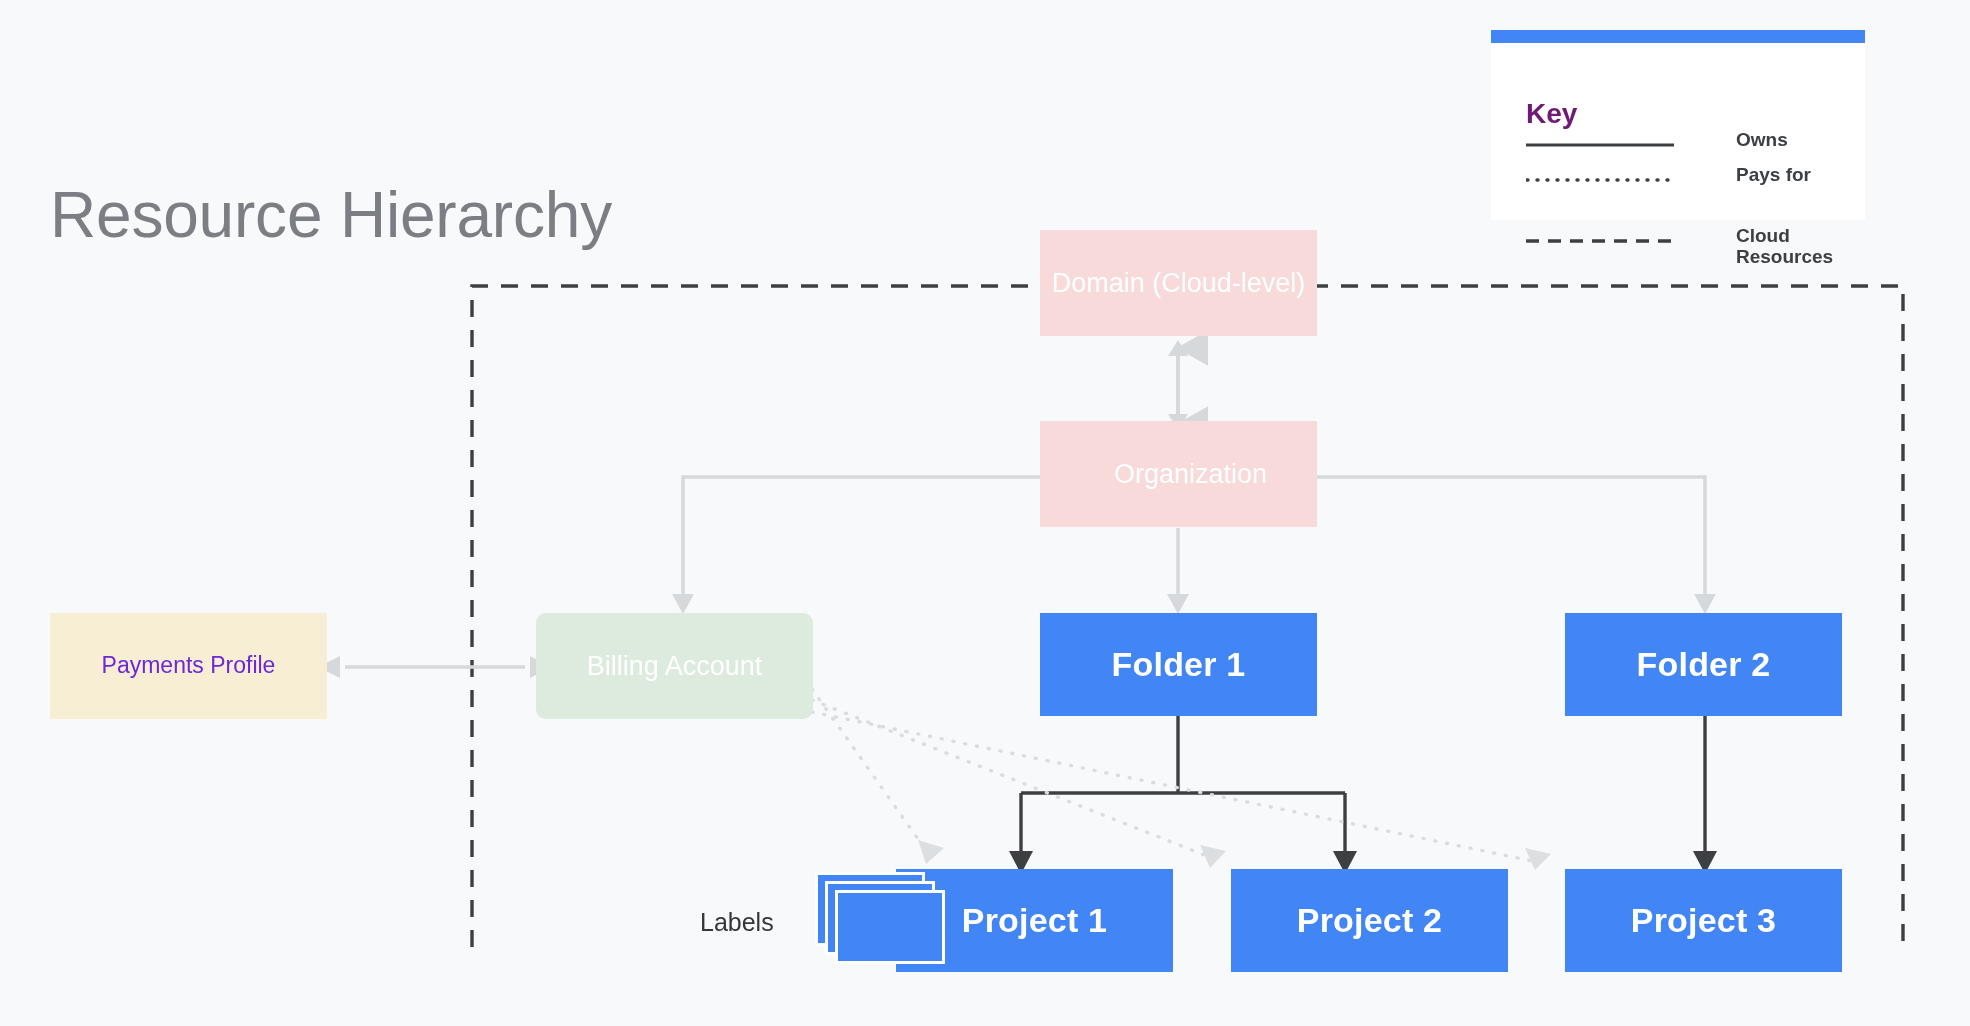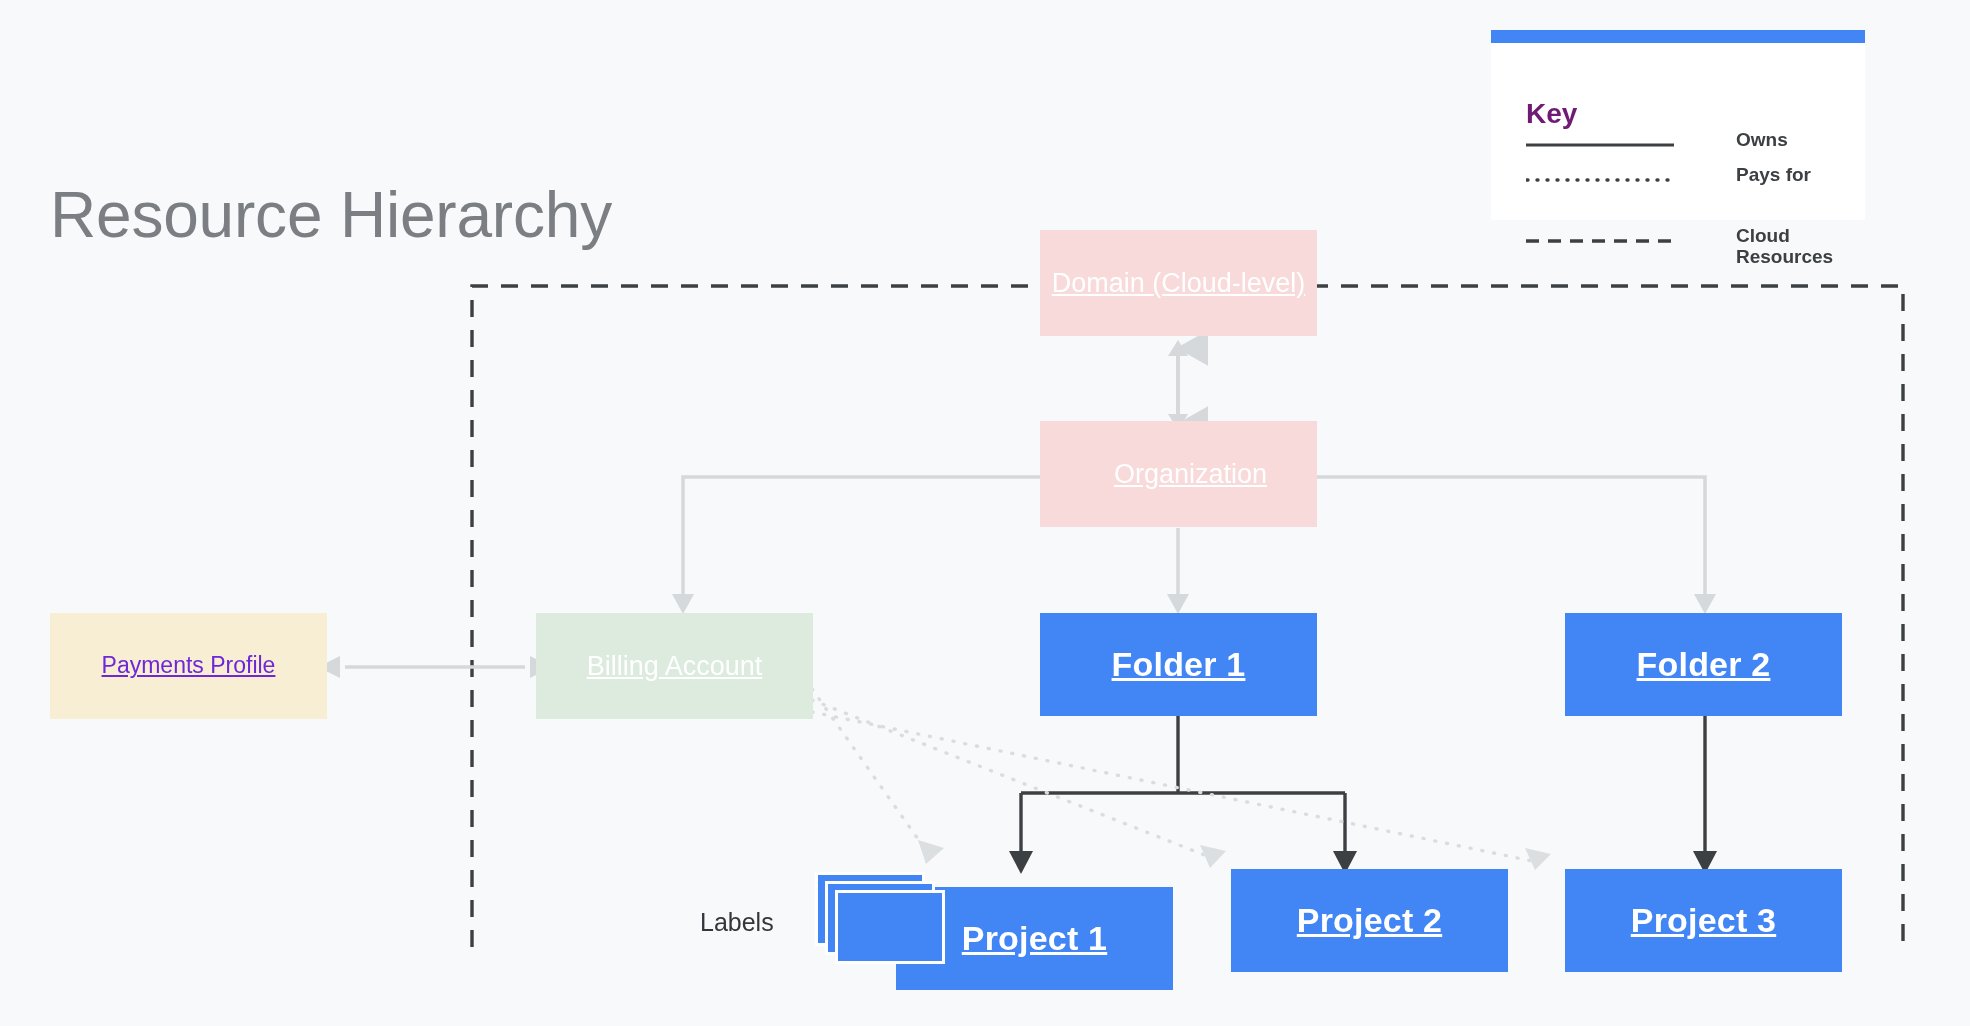--- a/index.html
+++ b/index.html
@@ -20,21 +20,21 @@
     font-size: 64px; font-weight: 400; color: #7b7f83;
     letter-spacing: -0.2px; white-space: nowrap;
   }
 
   
   .node {
     position: absolute;
     display: flex; align-items: center; justify-content: center;
     text-align: center; line-height: 1.2;
   }
-  .node-label { pointer-events: none; text-decoration: underline; }
+  .node-label { pointer-events: none; }
 
   .n-domain, .n-org {
     background: #f8dada;
   }
   .n-domain .node-label, .n-org .node-label {
     color: #ffffff; font-size: 27px; font-weight: 400;
   }
   .n-payments { background: #f8eed3; }
   .n-payments .node-label { color: #6d28d9; font-size: 23px; font-weight: 400; }
   .n-billing { background: #dcebdd; }
@@ -170,33 +170,33 @@
   </div>
 
   <div class="node n-org" style="left:1040px; top:421px; width:277px; height:106px;padding-left:24px;">
     <span class="node-label">Organization</span>
   </div>
 
   <div class="node n-payments" style="left:50px; top:613px; width:277px; height:106px;">
     <span class="node-label">Payments Profile</span>
   </div>
 
-  <div class="node n-billing" style="left:536px; top:613px; width:277px; height:106px;">
+  <div class="node n-billing" style="left:536px; top:613px; width:277px; height:106px;border-radius:10px;">
     <span class="node-label">Billing Account</span>
   </div>
 
   <div class="node n-blue" style="left:1040px; top:613px; width:277px; height:103px;">
     <span class="node-label">Folder 1</span>
   </div>
 
   <div class="node n-blue" style="left:1565px; top:613px; width:277px; height:103px;">
     <span class="node-label">Folder 2</span>
   </div>
 
-  <div class="node n-blue" style="left:896px; top:869px; width:277px; height:103px;margin-top:18px;">
+  <div class="node n-blue" style="left:896px; top:869px; width:277px; height:103px;">
     <span class="node-label">Project 1</span>
   </div>
 
   <div class="node n-blue" style="left:1231px; top:869px; width:277px; height:103px;">
     <span class="node-label">Project 2</span>
   </div>
 
   <div class="node n-blue" style="left:1565px; top:869px; width:277px; height:103px;">
     <span class="node-label">Project 3</span>
   </div>

